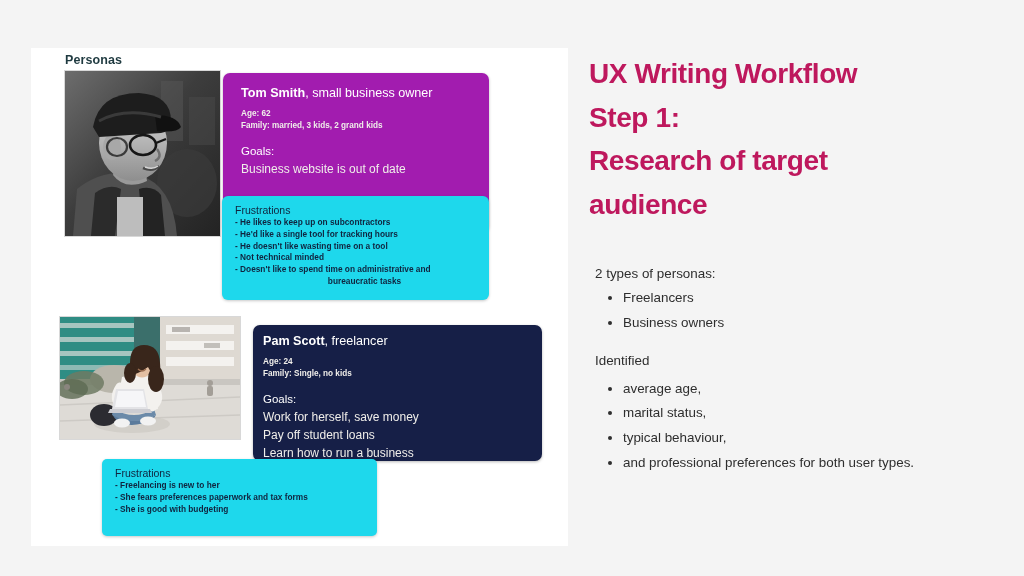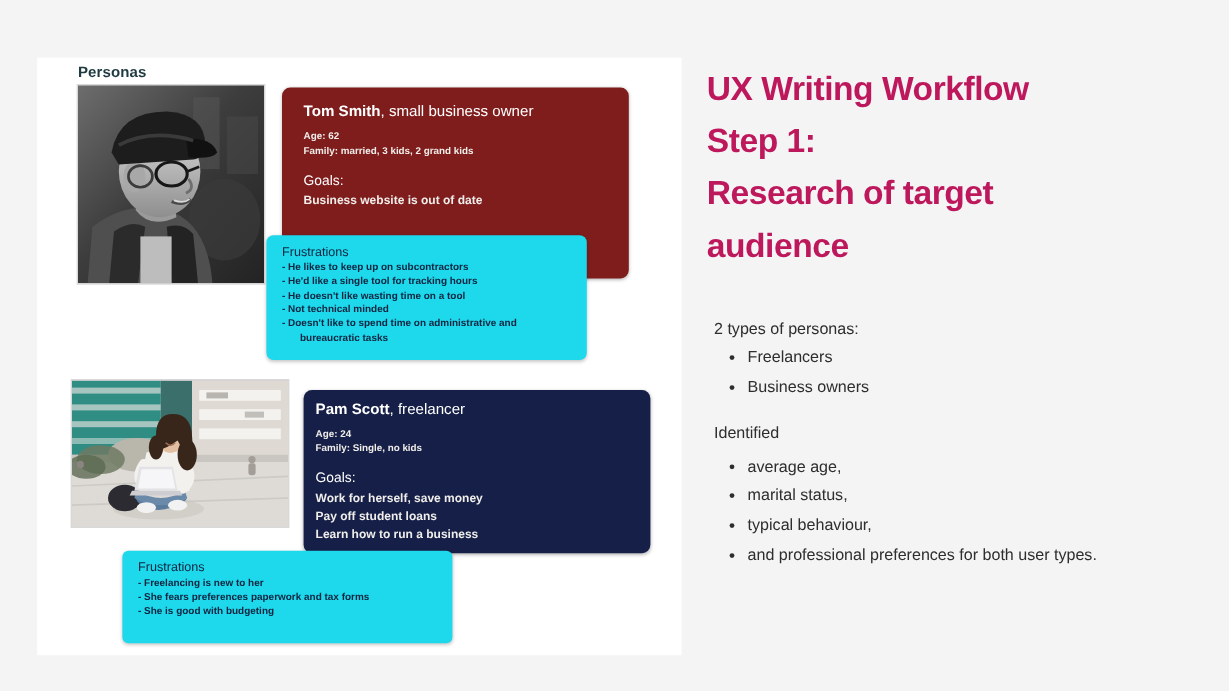--- a/index.html
+++ b/index.html
@@ -52,25 +52,25 @@
     left: 28px;
     top: 268px;
     width: 180px;
     height: 122px;
   }
   .photo-inner { position: absolute; inset: 0; }
 
   
   #card-tom {
     position: absolute;
-    left: 204px;
+    left: 192px;
     top: 25px;
-    width: 289px;
+    width: 266px;
     height: 159px;
-    background: #7f1d1d;
+    background: #a21caf;
     border-radius: 7px;
     box-shadow: 0 1px 3px rgba(0,0,0,0.28);
   }
   #card-tom .card-inner { padding: 14px 16px 0 18px; }
   .card-name {
     font-size: 12.6px;
     color: #ffffff;
     margin-bottom: 7px;
     line-height: 1.1;
   }
@@ -81,22 +81,22 @@
     color: #f0eeea;
     line-height: 1.45;
   }
   .card-goals-label {
     font-size: 11.5px;
     color: #ffffff;
     margin-top: 13px;
     margin-bottom: 3px;
   }
   .card-goal {
-    font-size: 10px;
-    font-weight: bold;
+    font-size: 12px;
+    font-weight: normal;
     color: #f0eeea;
     line-height: 1.5;
   }
 
   
   #card-pam {
     position: absolute;
     left: 222px;
     top: 277px;
     width: 289px;
@@ -136,21 +136,21 @@
     margin-bottom: 1px;
   }
   .frustr-item {
     font-size: 8.3px;
     font-weight: bold;
     color: #10243f;
     line-height: 1.42;
     text-indent: -5px;
     padding-left: 5px;
   }
-  .frustr-item .wrap2 { display: block; padding-left: 10px; text-indent: 0; }
+  .frustr-item .wrap2 { display: block; padding-left: 10px; text-indent: 0; text-align: center; }
 
   
   #right-col {
     position: absolute;
     left: 589px;
     top: 52px;
     width: 400px;
   }
   #headline {
     font-size: 28px;

